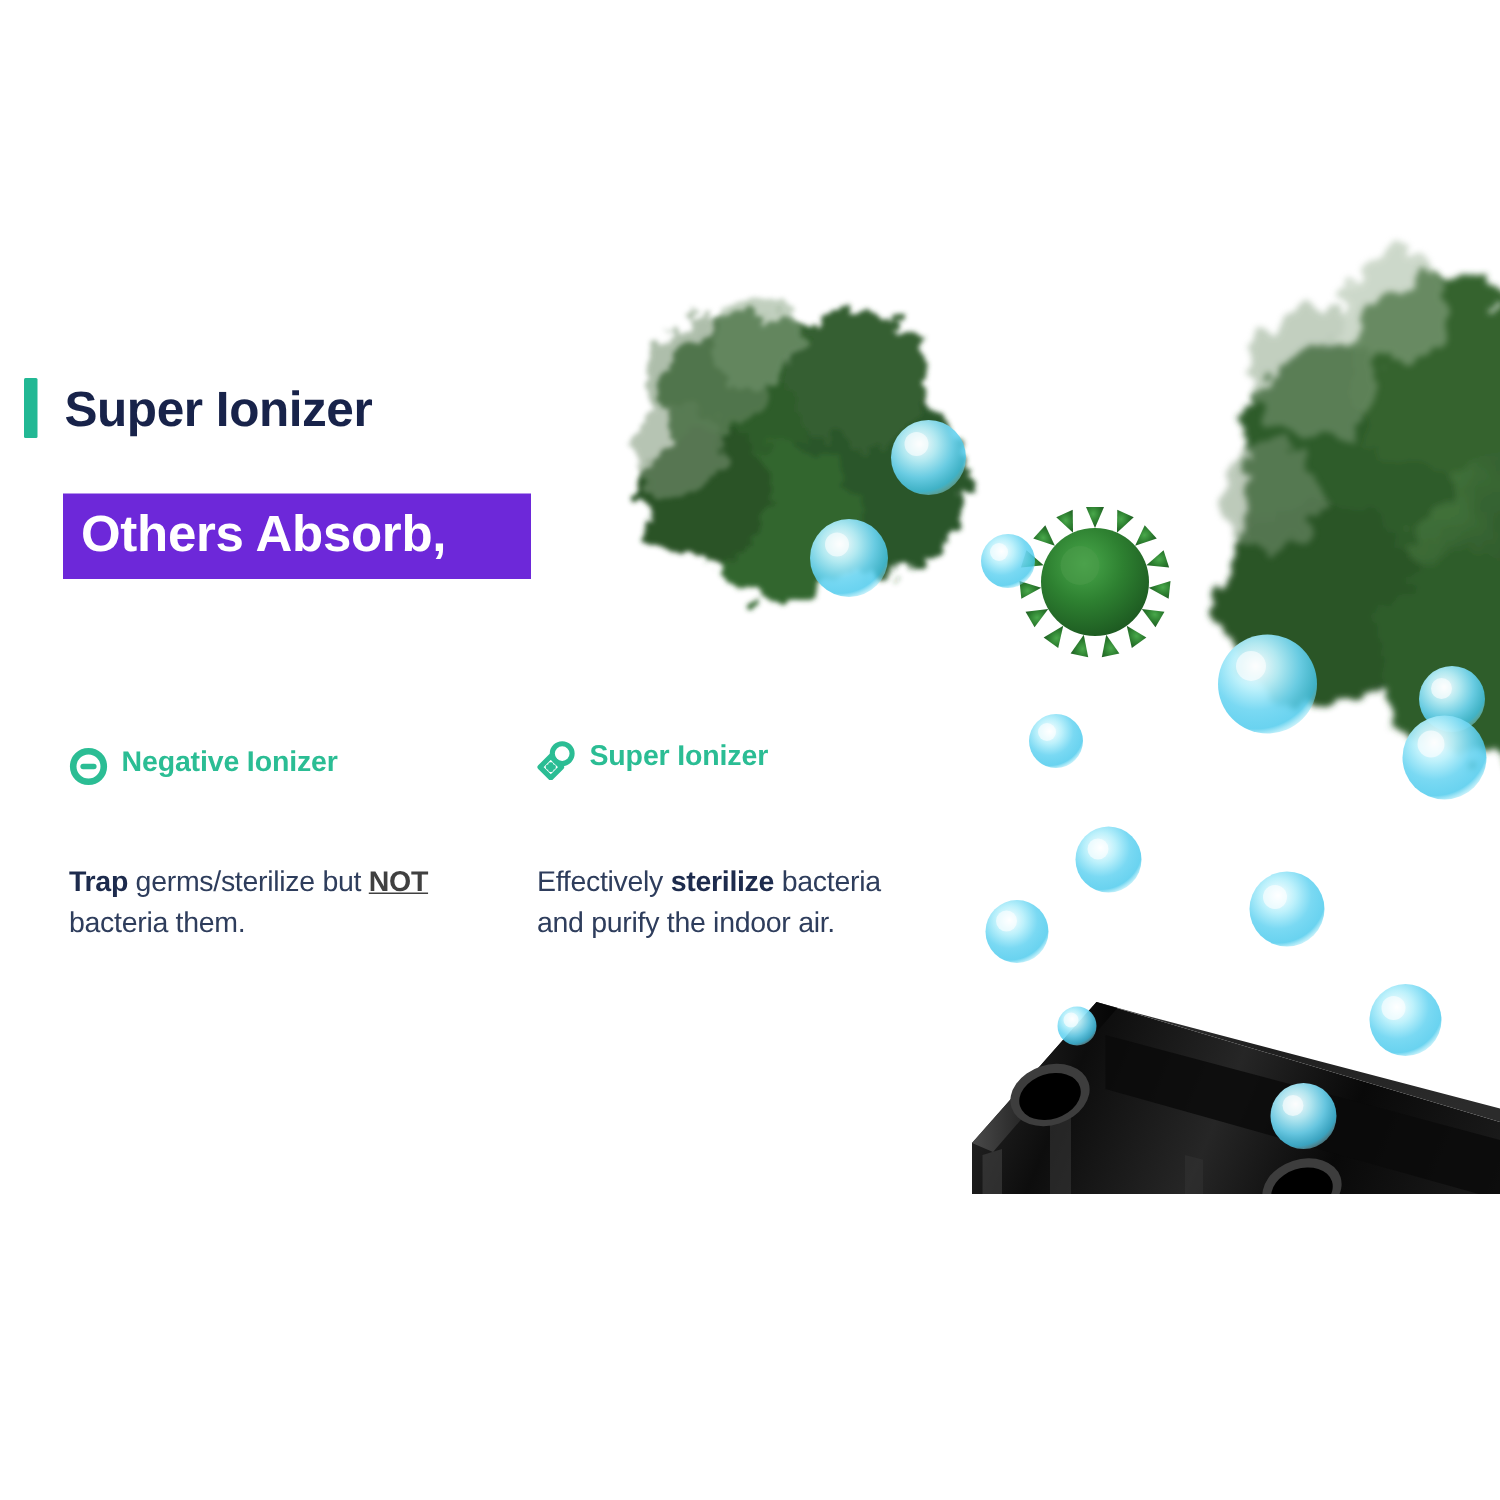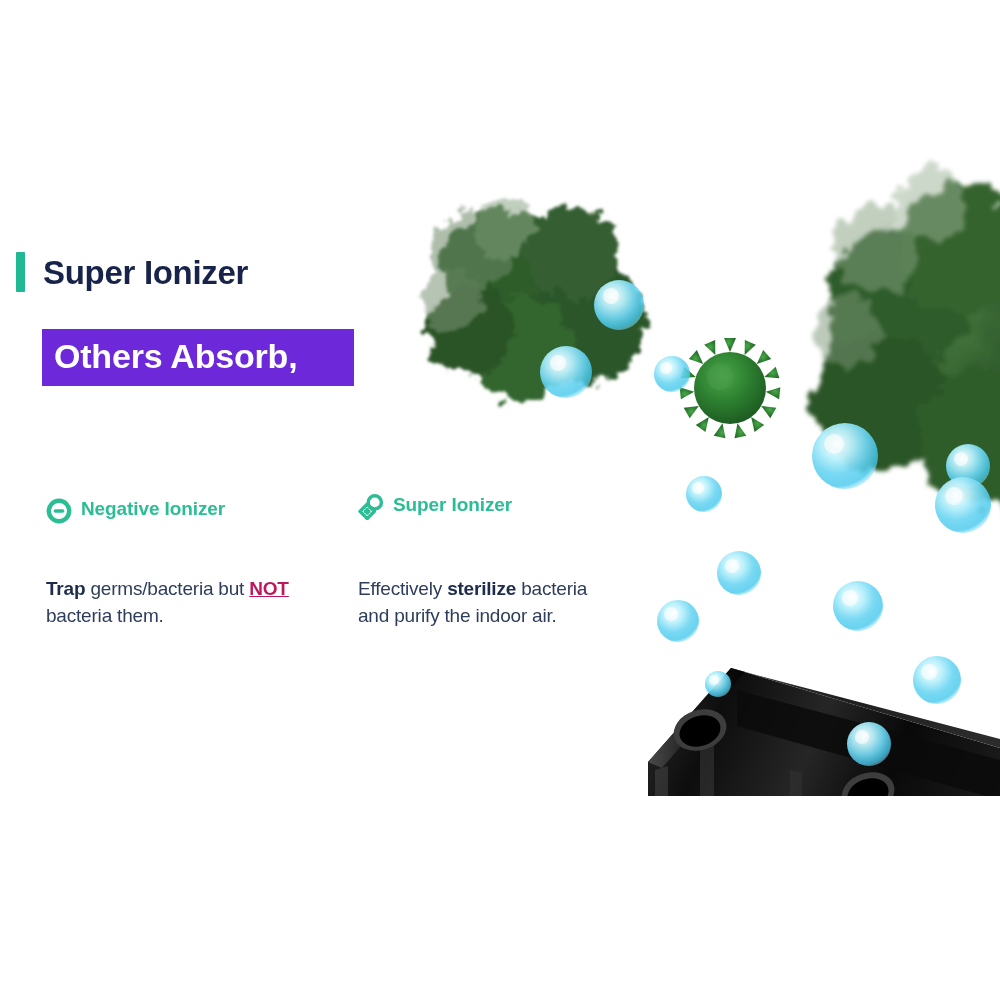--- a/index.html
+++ b/index.html
@@ -91,21 +91,21 @@
   .feature-body {
     margin-top: 48px;
     font-size: 19px;
     line-height: 1.42;
     color: #2e3d5c;
     font-weight: 500;
     letter-spacing: -0.2px;
   }
   .feature-col.right .feature-body { margin-top: 52px; }
   .feature-body b { font-weight: bold; color: #1d2b4d; text-align: right; }
-  .feature-body u { text-decoration: underline; font-weight: bold; color:#be185d; }
+  .feature-body u { text-decoration: underline; font-weight: bold; color:#404040; }
 
   
   .art {
     position: absolute;
     left: 0; top: 0;
     width: 1000px;
     height: 1000px;
     pointer-events: none;
   }
 </style>
@@ -303,21 +303,21 @@
 
   <div class="feature-col left">
     <div class="feature-head">
       <svg class="feature-icon" viewBox="0 0 26 26">
         <circle cx="13" cy="13" r="10.2" fill="none" stroke="#2bbd94" stroke-width="4.4"></circle>
         <rect x="7.6" y="11.2" width="10.8" height="3.6" rx="1.8" fill="#2bbd94"></rect>
       </svg>
       <div class="feature-label">Negative Ionizer</div>
     </div>
     <div class="feature-body">
-      <b>Trap</b><span> germs/bacteria but </span><u>NOT</u><span> bacteria them.</span>
+      <b>Trap</b><span> germs/sterilize but </span><u>NOT</u><span> bacteria them.</span>
     </div>
   </div>
 
   <div class="feature-col right">
     <div class="feature-head">
       <svg class="feature-icon" viewBox="0 0 26 26">
         <circle cx="16.8" cy="8.4" r="6.6" fill="none" stroke="#2bbd94" stroke-width="3.4"></circle>
         <path d="M9.2 10.2 L16.4 17.4 L9.2 24.6 L2 17.4 Z" fill="none" stroke="#2bbd94" stroke-width="3.4" stroke-linejoin="round"></path>
         <rect x="7.5" y="14.1" width="3.4" height="6.6" rx="1.2" fill="#2bbd94"></rect>
         <rect x="5.9" y="15.7" width="6.6" height="3.4" rx="1.2" fill="#2bbd94"></rect>

